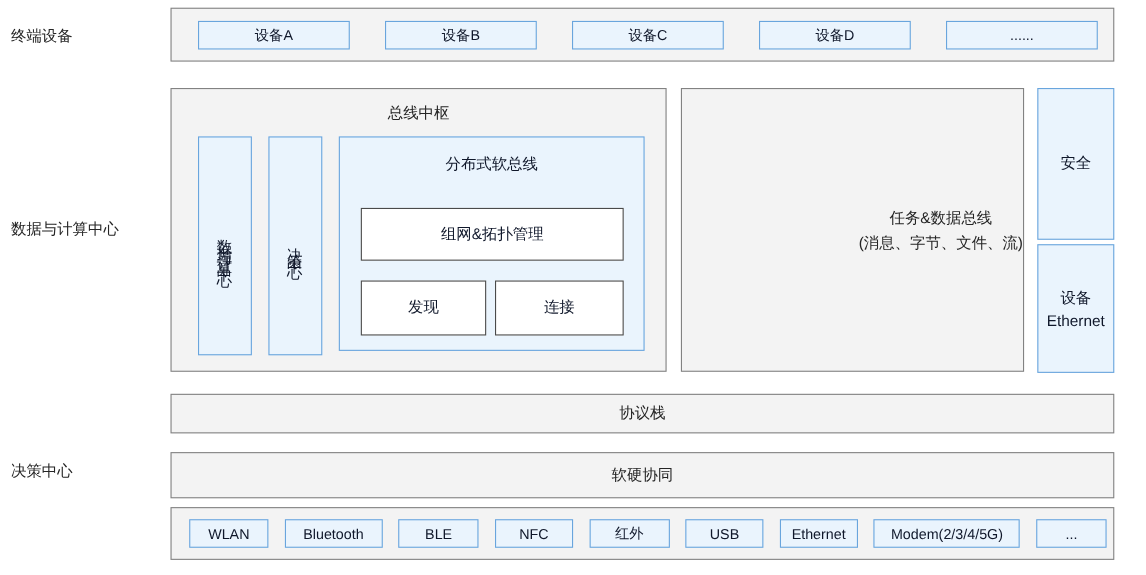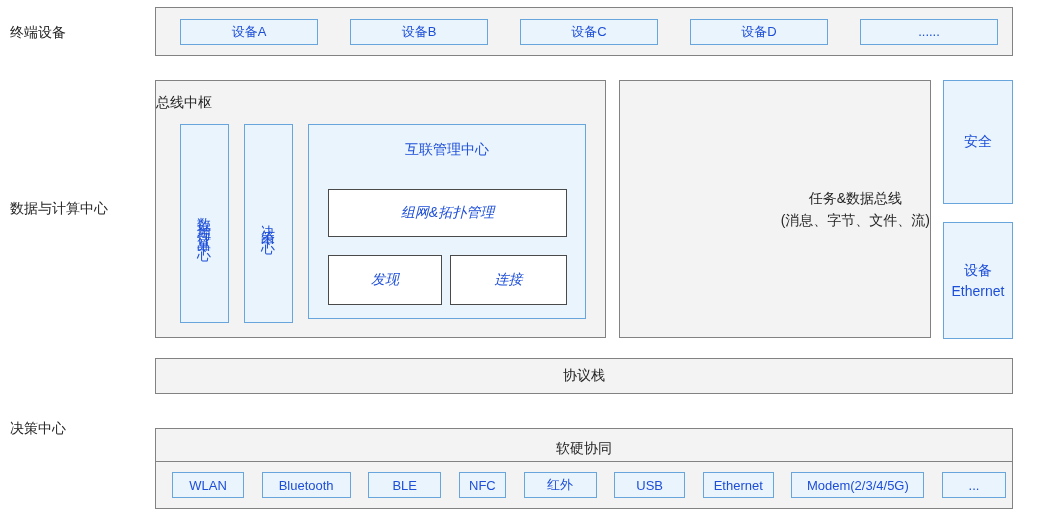--- a/index.html
+++ b/index.html
@@ -12,66 +12,65 @@
     position:absolute;left:10px;width:150px;
     font-size:14px;color:#252525;
   }
   .container{
     position:absolute;background:#f3f3f3;border:1px solid #828282;
     box-sizing:border-box;
   }
   .bluebox{
     background:#eaf4fd;border:1px solid #69a5dd;box-sizing:border-box;
     display:flex;align-items:center;justify-content:center;
-    font-size:13px;color:#1d4ed8;
+    font-size:13px;color:#0f172a;
   }
   .whitebox{
     position:absolute;background:#ffffff;border:1px solid #4a4a4a;
     box-sizing:border-box;display:flex;align-items:center;justify-content:center;
     font-size:14px;
-    font-style:italic;
   }
   
   .devices-row{
     left:155px;top:7px;width:858px;height:49px;
     display:flex;align-items:center;padding:0 16px 0 24px;gap:32px;
   }
   .device{flex:0 0 138px;height:26px;}
   
   .bus-hub{left:155px;top:80px;width:451px;height:258px;}
-  .hub-title{position:absolute;left:0;top:13px;width:100%;text-align:left;font-size:14px;}
+  .hub-title{position:absolute;left:0;top:13px;width:100%;text-align:center;font-size:14px;}
   .vbox{position:absolute;top:43px;width:49px;height:199px;}
   .vtext{
     writing-mode:vertical-rl;text-orientation:upright;
     letter-spacing:5px;font-size:14px;line-height:1;
   }
   .data-compute{left:24px;}
   .decision{left:88px;}
   .interconnect{position:absolute;left:152px;top:43px;width:278px;height:195px;justify-content:flex-start;align-items:flex-start;}
   .ic-title{position:absolute;left:0;top:16px;width:100%;text-align:center;font-size:14px;}
   .networking{left:19px;top:64px;width:239px;height:48px;}
   .discovery{left:19px;top:130px;width:114px;height:50px;}
   .connection{left:141px;top:130px;width:117px;height:50px;}
   
   .task-bus{
     left:619px;top:80px;width:312px;height:258px;
     display:flex;align-items:center;justify-content:flex-end;
   }
   .pre-line{white-space:pre-line;text-align:center;line-height:22px;font-size:14px;}
   
-  .security{position:absolute;left:943px;top:80px;width:70px;height:124px;font-size:14px;text-align:right;}
+  .security{position:absolute;left:943px;top:80px;width:70px;height:138px;font-size:14px;text-align:right;}
   .device-profile{position:absolute;left:943px;top:222px;width:70px;height:117px;}
   .device-profile .pre-line{line-height:21px;}
   
   .bar{
     left:155px;width:858px;display:flex;align-items:center;justify-content:center;
     font-size:14px;
   }
   .protocol-stack{top:358px;height:36px;}
-  .hw-sw{top:428px;height:42px;}
+  .hw-sw{top:411px;height:42px;}
   
   .protocols-row{
     left:155px;top:461px;width:858px;height:48px;
     display:flex;align-items:center;justify-content:space-between;
     padding:0 6px 0 16px;
   }
   .proto{height:26px;}
 </style>
 </head>
 <body>
@@ -92,21 +91,21 @@
 
   <div class="container bus-hub">
     <div class="hub-title">总线中枢</div>
     <div class="bluebox vbox data-compute">
       <span class="vtext">数据与计算中心</span>
     </div>
     <div class="bluebox vbox decision">
       <span class="vtext">决策中心</span>
     </div>
     <div class="bluebox interconnect">
-      <div class="ic-title">互联管理中心</div>
+      <div class="ic-title">分布式软总线</div>
       <div class="whitebox networking">组网&amp;拓扑管理</div>
       <div class="whitebox connection">连接</div>
       <div class="whitebox discovery">发现</div>
     </div>
   </div>
 
   <div class="container task-bus">
     <div class="pre-line">任务&amp;数据总线
 (消息、字节、文件、流)</div>
   </div>
@@ -117,21 +116,21 @@
 Ethernet</div>
   </div>
 
   <div class="container bar protocol-stack">协议栈</div>
   <div class="container bar hw-sw">软硬协同</div>
 
   <div class="container protocols-row">
     <div class="bluebox proto" style="width:72px">WLAN</div>
     <div class="bluebox proto" style="width:89px">Bluetooth</div>
     <div class="bluebox proto" style="width:73px">BLE</div>
-    <div class="bluebox proto" style="width:47px">NFC</div>
+    <div class="bluebox proto" style="width:71px">NFC</div>
     <div class="bluebox proto" style="width:73px">红外</div>
     <div class="bluebox proto" style="width:71px">USB</div>
     <div class="bluebox proto" style="width:71px">Ethernet</div>
     <div class="bluebox proto" style="width:133px">Modem(2/3/4/5G)</div>
     <div class="bluebox proto" style="width:64px">...</div>
   </div>
 
 </div>
 
 </body></html>

